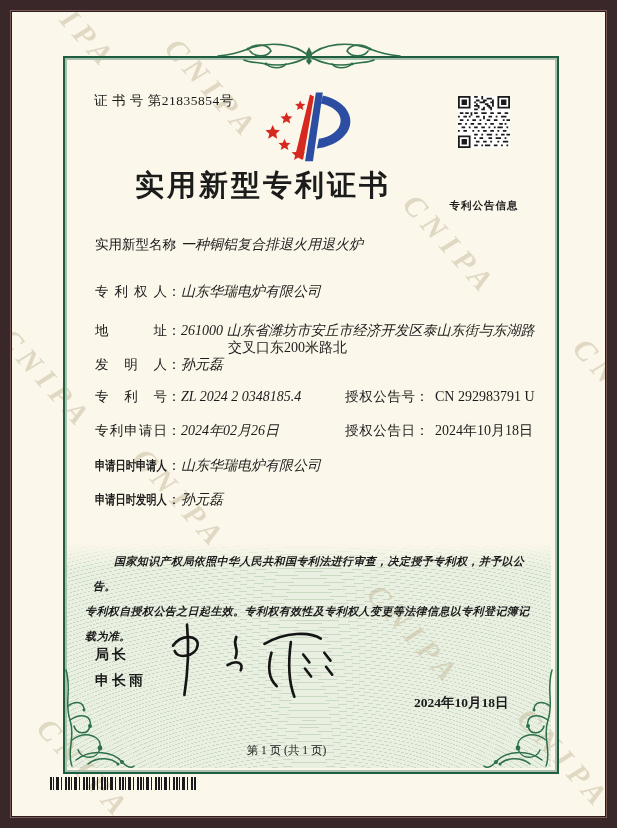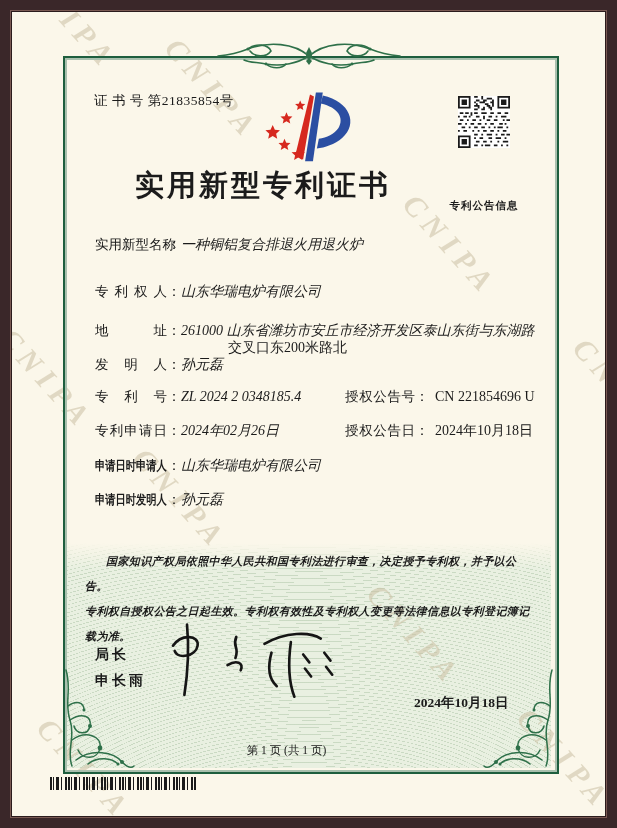--- a/index.html
+++ b/index.html
@@ -40,21 +40,21 @@
   .lbl.sm{width:91px; font-weight:bold; transform:scaleX(.79); transform-origin:0 60%; margin-right:-19px; font-size:13px;}
   .colon{display:inline-block; width:14px;}
   .val{display:inline-block; font-style:italic;}
   .col2{position:absolute; left:250px; top:0; white-space:nowrap;}
   .lbl2{display:inline-flex; justify-content:space-between; width:70px; font-size:13.5px;}
   .val2{display:inline-block; margin-left:6px;}
   .addr2{position:absolute; left:90px; top:17px;margin-left:43px;}
   
   .decl{position:absolute; left:85px; top:549px; width:450px; z-index:4;
     font-size:11px; font-weight:bold; line-height:25px; letter-spacing:.4px; font-style:italic;}
-  .decl .l1{text-indent:21px;}
+  .decl .l1{text-indent:21px;margin-left:8px;}
   
   .signer-title{position:absolute; left:95px; top:646px; z-index:4; font-size:14px; font-weight:bold; letter-spacing:3px;}
   .signer-name{position:absolute; left:95px; top:672px; z-index:4; font-size:14px; font-weight:bold; letter-spacing:3px;}
   .sig{position:absolute; left:152px; top:614px; z-index:4;}
   .issue-date{position:absolute; left:414px; top:694px; z-index:4; font-size:13.5px; font-weight:bold;}
   .pageinfo{position:absolute; left:0; top:743px; width:573px; text-align:center; z-index:4; font-size:11.5px;}
   
   .barcode{position:absolute; left:50px; top:777px; width:147px; height:13px; z-index:4;
     background-image:repeating-linear-gradient(90deg,
       #1a1a1a 0 2px, rgba(0,0,0,0) 2px 3px,
@@ -227,21 +227,21 @@
         <span>利</span>
         <span>号</span>
       </span><span class="colon">：</span><span class="val">ZL 2024 2 0348185.4</span>
     <span class="col2">
       <span class="lbl2 justify-label">
           <span>授</span>
           <span>权</span>
           <span>公</span>
           <span>告</span>
           <span>号</span>
-        </span><span class="colon">：</span><span class="val2">CN 221854696 U</span>
+        </span><span class="colon">：</span><span class="val2">CN 292983791 U</span>
     </span>
   </div>
 
   <div class="row" style="top:422px">
     <span class="lbl justify-label">
         <span>专</span>
         <span>利</span>
         <span>申</span>
         <span>请</span>
         <span>日</span>

